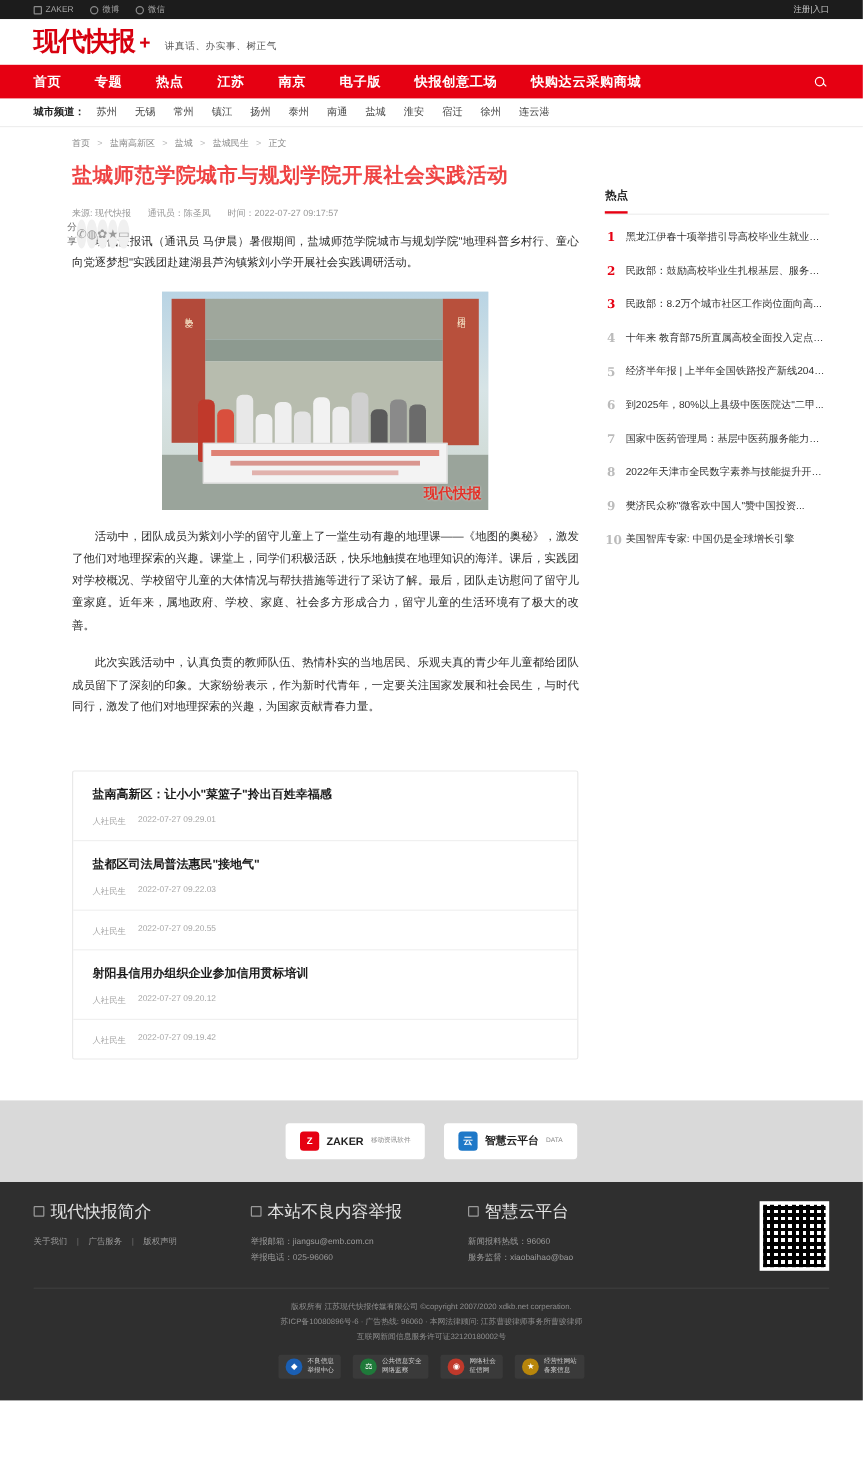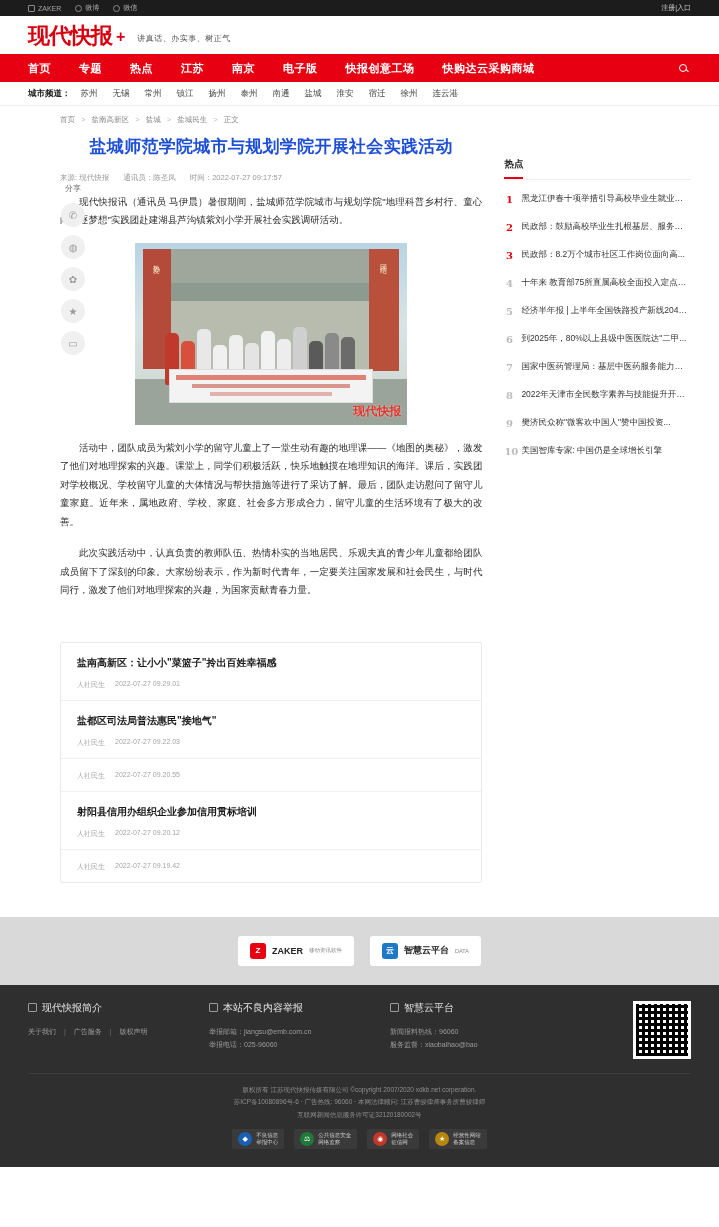--- a/index.html
+++ b/index.html
@@ -114,32 +114,31 @@
     display:flex;
     padding:0 28px 0 28px;
     align-items:flex-start;
   }
   .content { width:430px; margin-left:32px; }
   .aside { width:190px; margin-left:22px; padding-top:22px; }
 
   .article-title {
     font-size:17px;
     font-weight:bold;
-    color:#1d4ed8;
+    color:#ef4444;
     line-height:1.4;
     margin:4px 0 14px 0;
     letter-spacing:.3px;
-    text-align:center;
   }
 
   .share-col {
     width:34px;
     padding-top:52px;
     display:flex;
-    flex-direction:column;
+    flex-direction:row;
     align-items:center;
     position:absolute;
     left:56px;
   }
   .share-label { font-size:8px; color:#666; margin-bottom:9px; }
   .share-btn {
     width:24px; height:24px; border-radius:50%;
     background:#f0f0f0; margin-bottom:8px;
     display:flex; align-items:center; justify-content:center;
     color:#9a9a9a; font-size:10px;
@@ -246,21 +245,21 @@
   }
   .pbox .sq { width:16px; height:16px; border-radius:3px; display:flex; align-items:center; justify-content:center; color:#fff; font-size:8px; font-weight:bold;}
   .pbox .nm { font-size:9px; font-weight:bold; color:#222; }
   .pbox .sub { font-size:5.5px; color:#888; }
 
   
   .footer { background:#2f2f2f; color:#b9b9b9; padding:16px 28px 10px 28px; }
   .foot-cols { display:flex; gap:0; }
   .fcol { flex:1; }
   .fcol.qr { flex:none; width:120px; display:flex; justify-content:flex-end; }
-  .fhead { display:flex; align-items:center; gap:5px; font-size:10px; color:#e4e4e4; margin-bottom:10px; }
+  .fhead { display:flex; align-items:center; gap:5px; font-size:14px; color:#e4e4e4; margin-bottom:10px; }
   .fhead .fi { width:9px; height:9px; border:1px solid #9a9a9a; border-radius:1px; display:inline-block; }
   .flinks { font-size:7px; color:#9b9b9b; line-height:1.9; }
   .flinks .sp { margin:0 6px; color:#6e6e6e; }
   .qrbox { width:58px; height:58px; background:#fff; padding:3px; }
   .qr-grid { width:100%; height:100%; background:
      repeating-linear-gradient(90deg,#000 0 3px,#fff 3px 6px),
      repeating-linear-gradient(0deg,#000 0 3px,transparent 3px 6px);
      background-blend-mode:multiply;
   }
   .copy {

